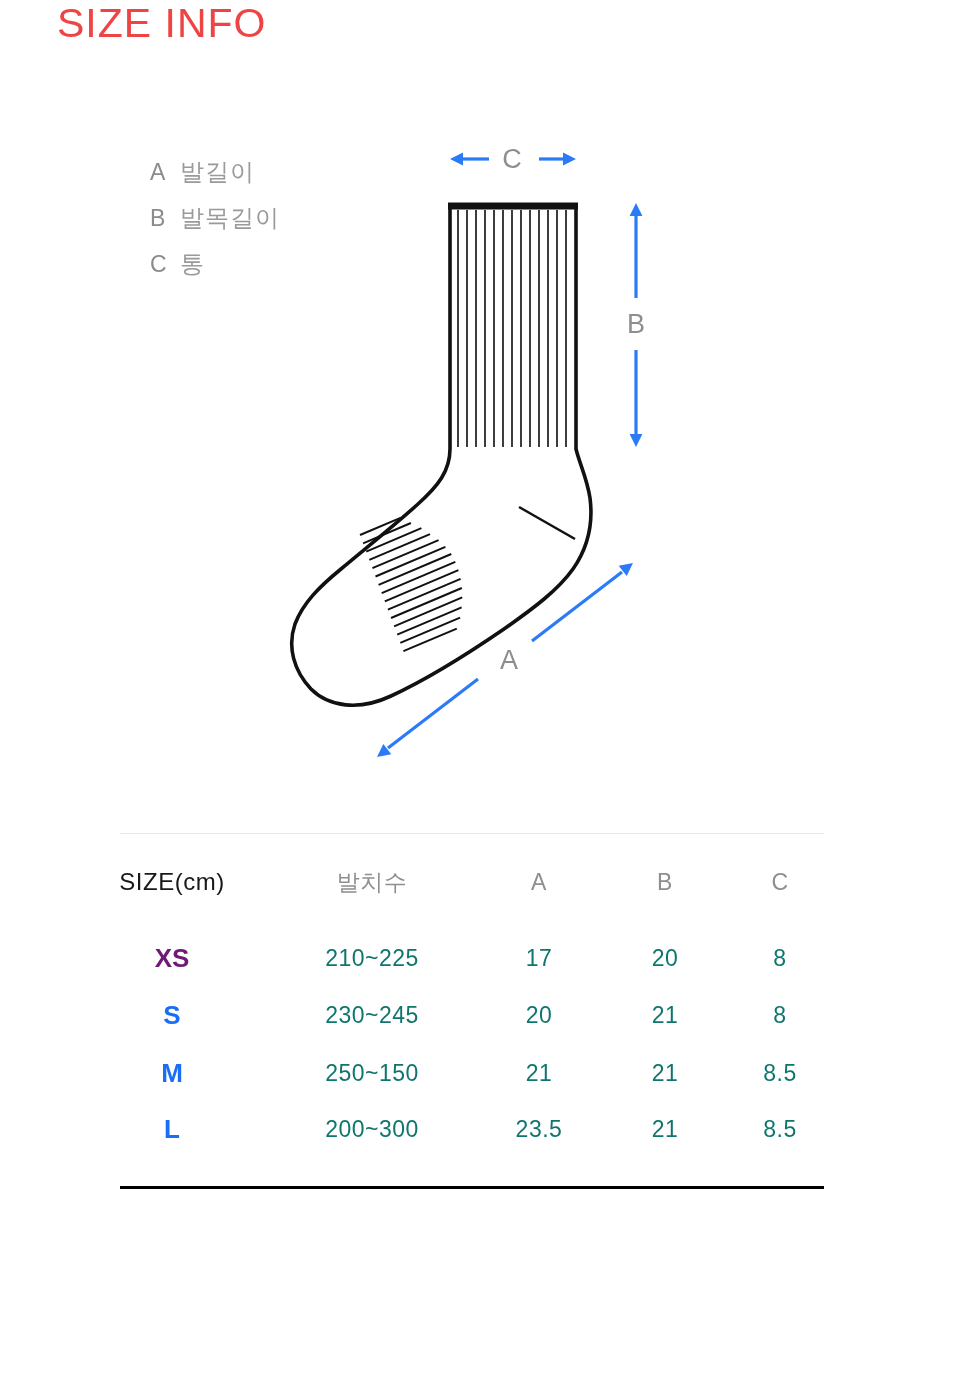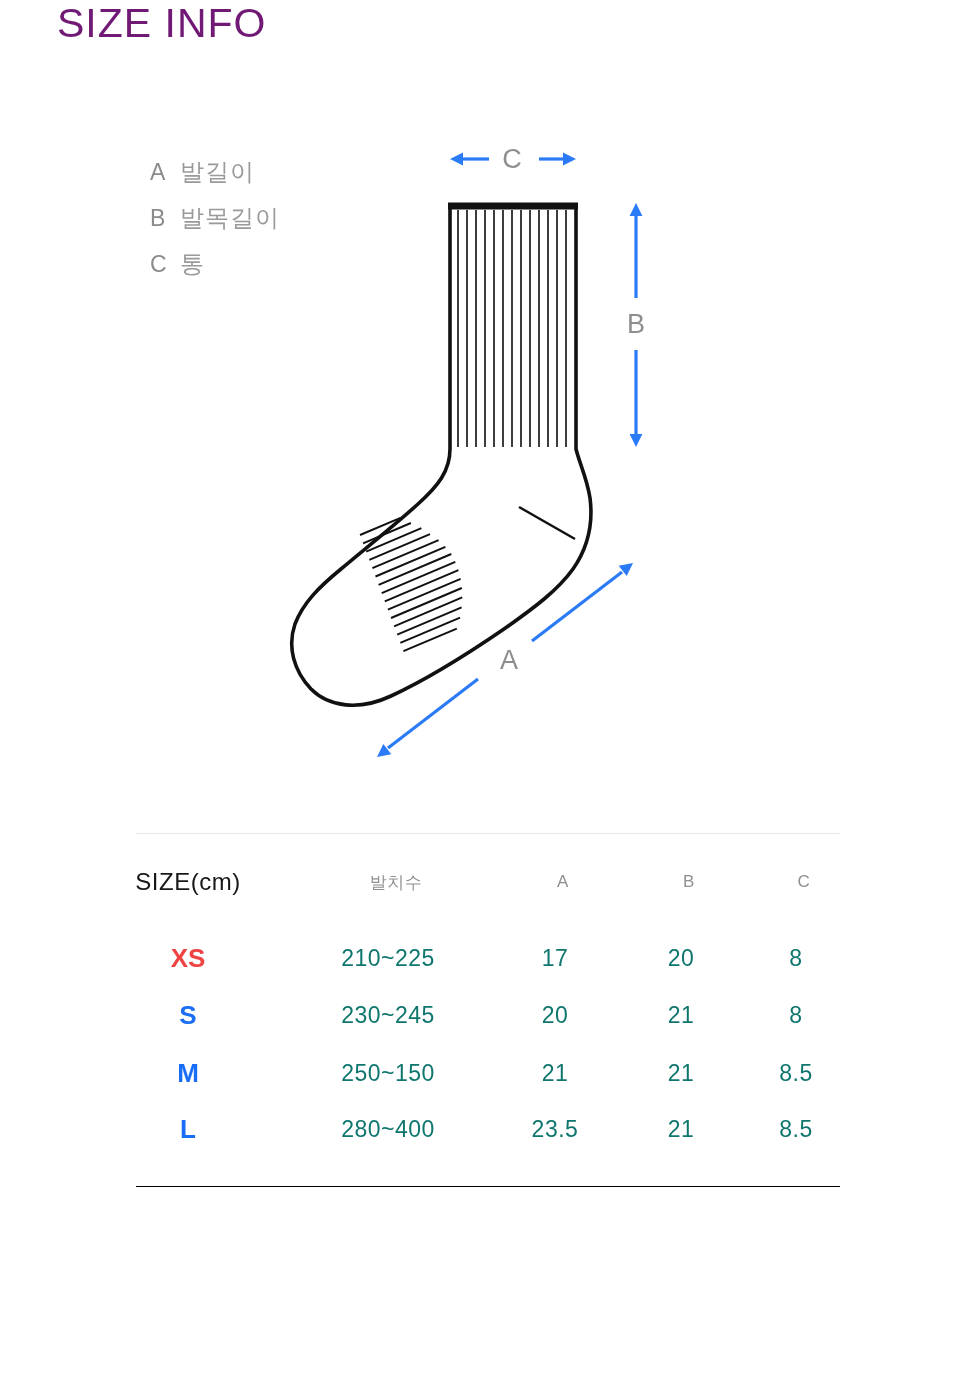--- a/index.html
+++ b/index.html
@@ -1,38 +1,38 @@
 <!DOCTYPE html>
 <html><head>
 <meta charset="utf-8">
 <style>
   html,body{margin:0;padding:0;background:#ffffff;}
   body{width:960px;height:1384px;position:relative;overflow:hidden;
        font-family:"Liberation Sans","DejaVu Sans",sans-serif;}
 
   .page-title{position:absolute;left:57px;top:0px;font-size:41px;font-weight:500;
-      color:#701a75;letter-spacing:1px;white-space:nowrap;}
+      color:#ef4444;letter-spacing:1px;white-space:nowrap;}
 
   
   .legend{position:absolute;left:150px;top:149px;}
   .legend-row{display:flex;align-items:center;height:46px;}
   .legend-key{width:30px;font-size:23px;color:#8b8b8b;}
   .legend-label{font-size:24px;color:#9a9a9a;letter-spacing:1px;}
 
   
   .diagram{position:absolute;left:0;top:0;width:960px;height:800px;}
 
   
-  .size-table{position:absolute;left:136px;top:833px;width:704px;height:352px;
-      border-top:1px solid #e8e8e8;border-bottom:1px solid #000000;}
+  .size-table{position:absolute;left:120px;top:833px;width:704px;height:352px;
+      border-top:1px solid #e8e8e8;border-bottom:3px solid #000000;}
   .trow{position:absolute;left:0;width:100%;height:0;}
   .cell{position:absolute;transform:translate(-50%,-50%);white-space:nowrap;}
   .c1{left:52px;} .c2{left:252px;} .c3{left:419px;} .c4{left:545px;} .c5{left:660px;}
   .th-main{font-size:24px;color:#181818;font-weight:500;letter-spacing:0.5px;}
-  .th{font-size:17px;color:#8f8f8f;letter-spacing:0.5px;margin-left:8px;}
+  .th{font-size:23px;color:#8f8f8f;letter-spacing:0.5px;}
   .size-label{font-size:26px;font-weight:700;}
   .val{font-size:23px;color:#0f766e;letter-spacing:0.5px;}
 </style>
 </head>
 <body>
 
 <div class="page-title">SIZE INFO</div>
 
 <div class="legend">
   <div class="legend-row">
@@ -128,21 +128,21 @@
 <div class="size-table">
   <div class="trow" style="top:48px">
     <span class="cell c1 th-main">SIZE(cm)</span>
     <span class="cell c2 th">발치수</span>
     <span class="cell c3 th">A</span>
     <span class="cell c4 th">B</span>
     <span class="cell c5 th">C</span>
   </div>
 
   <div class="trow" style="top:124px">
-    <span class="cell c1 size-label" style="color:#ef4444">XS</span>
+    <span class="cell c1 size-label" style="color:#701a75">XS</span>
     <span class="cell c2 val">210~225</span>
     <span class="cell c3 val">17</span>
     <span class="cell c4 val">20</span>
     <span class="cell c5 val">8</span>
   </div>
 
   <div class="trow" style="top:181px">
     <span class="cell c1 size-label" style="color:#1a6ef5">S</span>
     <span class="cell c2 val">230~245</span>
     <span class="cell c3 val">20</span>
@@ -153,18 +153,18 @@
   <div class="trow" style="top:239px">
     <span class="cell c1 size-label" style="color:#1a6ef5">M</span>
     <span class="cell c2 val">250~150</span>
     <span class="cell c3 val">21</span>
     <span class="cell c4 val">21</span>
     <span class="cell c5 val">8.5</span>
   </div>
 
   <div class="trow" style="top:295px">
     <span class="cell c1 size-label" style="color:#1a6ef5">L</span>
-    <span class="cell c2 val">280~400</span>
+    <span class="cell c2 val">200~300</span>
     <span class="cell c3 val">23.5</span>
     <span class="cell c4 val">21</span>
     <span class="cell c5 val">8.5</span>
   </div>
 </div>
 
 </body></html>

